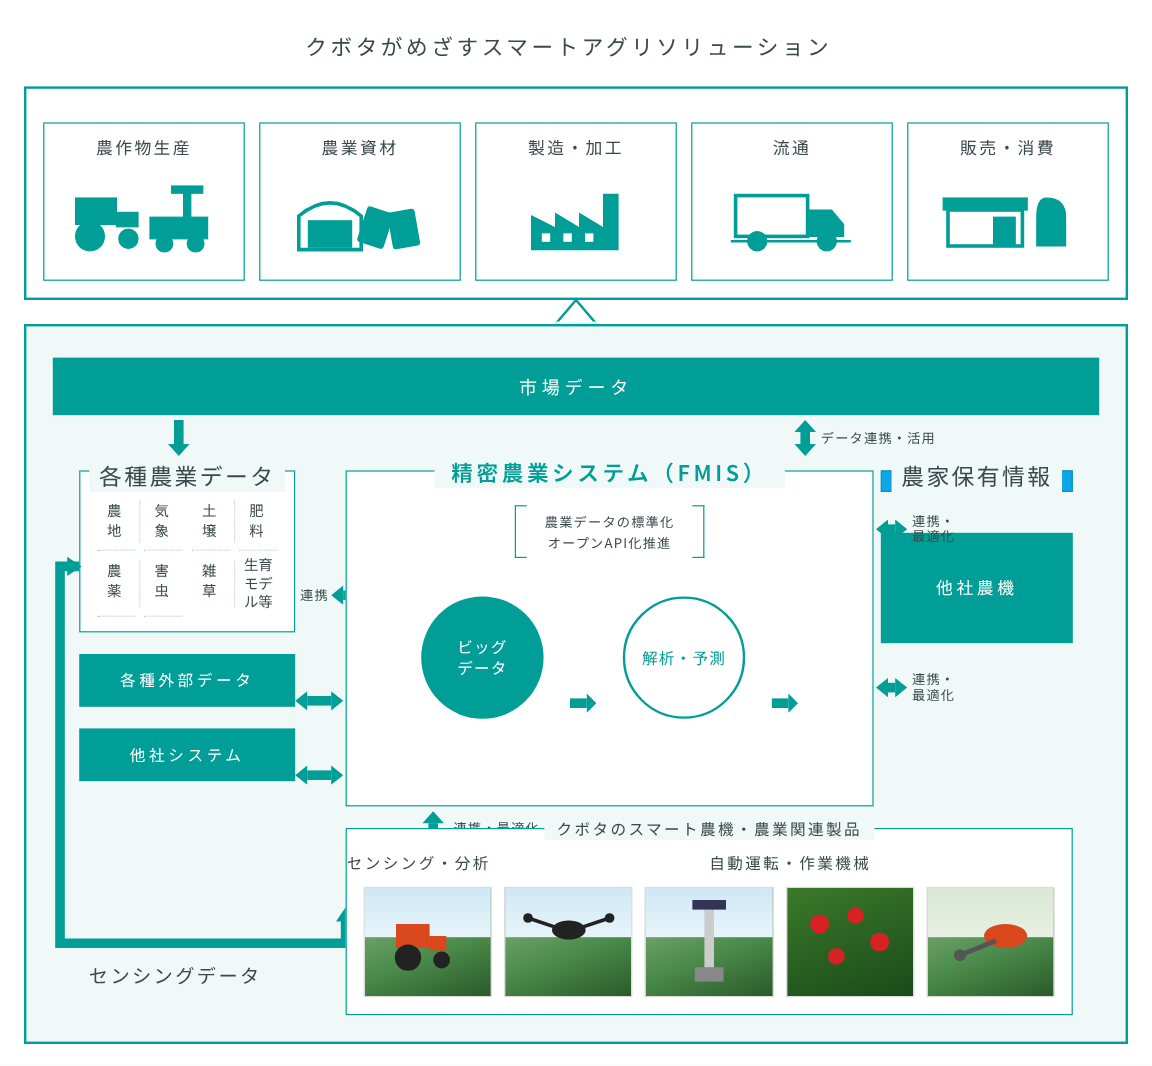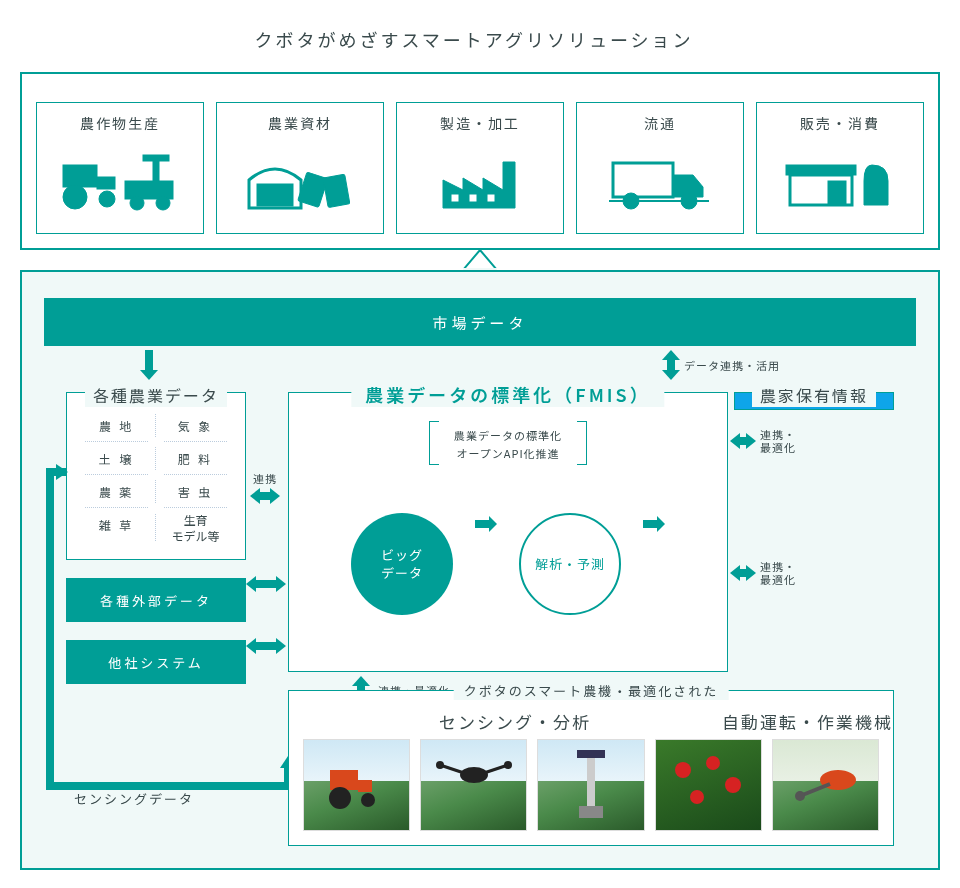--- a/index.html
+++ b/index.html
@@ -34,66 +34,66 @@
   .market-bar{position:absolute;left:22px;right:22px;top:26px;height:48px;background:var(--teal);color:#fff;display:flex;align-items:center;justify-content:center;font-size:15px;letter-spacing:4px}
 
   
   .arr{position:absolute;display:flex;align-items:center;gap:4px;color:var(--teal);font-size:11px;letter-spacing:1px}
   .arr svg{fill:var(--teal)}
   .arr-label{color:var(--text);font-size:11px}
 
   
   .left-col{position:absolute;left:44px;top:120px;width:180px}
   .ad-box{border:1px solid var(--teal);background:#fff;padding:10px 0; position:relative}
-  .ad-title{position:absolute;top:-10px;left:50%;transform:translateX(-50%);background:var(--teal-pale);padding:0 8px;font-size:16px;color:var(--text);letter-spacing:2px;white-space:nowrap}
-  .ad-grid{display:grid;grid-template-columns:1fr 1fr;padding:6px 10px 2px;gap:0}
+  .ad-title{position:absolute;top:-10px;left:50%;transform:translateX(-50%);background:var(--teal-pale);padding:0 8px;font-size:19px;color:var(--text);letter-spacing:2px;white-space:nowrap}
+  .ad-grid{display:grid;grid-template-columns:1fr 1fr 1fr 1fr;padding:6px 10px 2px;gap:0}
   .ad-cell{font-size:12px;color:var(--text);text-align:center;padding:8px 4px;letter-spacing:3px;position:relative}
   .ad-cell:nth-child(odd)::after{content:"";position:absolute;right:0;top:15%;bottom:15%;border-right:1px dotted #bcd}
   .ad-cell:not(:nth-last-child(-n+2))::before{content:"";position:absolute;left:10%;right:10%;bottom:0;border-bottom:1px dotted #bcd}
 
   .pill{margin-top:18px;height:44px;background:var(--teal);color:#fff;display:flex;align-items:center;justify-content:center;font-size:13px;letter-spacing:3px}
 
   
   .fmis{position:absolute;left:266px;top:120px;width:440px;height:280px;border:1px solid var(--teal);background:#fff}
   .fmis-title{position:absolute;top:-12px;left:50%;transform:translateX(-50%);background:var(--teal-pale);padding:0 14px;color:var(--teal);font-size:18px;letter-spacing:3px;font-weight:600;white-space:nowrap}
   .fmis-note{position:absolute;top:34px;left:50%;transform:translateX(-50%);font-size:11px;color:var(--text);text-align:center;letter-spacing:1px;line-height:1.6}
   .bracket-l,.bracket-r{position:absolute;top:28px;width:10px;height:44px;border:1px solid var(--teal)}
   .bracket-l{left:140px;border-right:none}
   .bracket-r{right:140px;border-left:none}
-  .circle-row{position:absolute;left:0;right:0;top:120px;display:flex;align-items:flex-start;justify-content:center;gap:22px}
+  .circle-row{position:absolute;left:0;right:0;top:104px;display:flex;align-items:flex-end;justify-content:center;gap:22px}
   .circle{width:102px;height:102px;border-radius:50%;display:flex;align-items:center;justify-content:center;text-align:center;font-size:13px;line-height:1.4;letter-spacing:1px}
   .circle.fill{background:var(--teal);color:#fff}
   .circle.out{border:2px solid var(--teal);color:var(--teal);background:#fff}
   .c-arr svg{fill:var(--teal)}
 
   
   .right-col{position:absolute;right:44px;top:120px;width:160px}
   .fi-box{border:1px solid var(--teal);background:#0ea5e9;padding:8px 5px;position:relative}
   .fi-grid{display:grid;grid-template-columns:1fr 1fr;padding:4px 8px}
   .fi-cell{font-size:12px;color:var(--text);text-align:center;padding:10px 2px;letter-spacing:3px;position:relative}
   .fi-cell:nth-child(odd)::after{content:"";position:absolute;right:0;top:15%;bottom:15%;border-right:1px dotted #bcd}
   .fi-cell:not(:nth-last-child(-n+2))::before{content:"";position:absolute;left:10%;right:10%;bottom:0;border-bottom:1px dotted #bcd}
 
   .other-mach{margin-top:34px;height:92px;background:var(--teal);color:#fff;display:flex;align-items:center;justify-content:center;font-size:14px;letter-spacing:3px}
 
   
   .kp{position:absolute;left:266px;right:44px;bottom:22px;height:156px;border:1px solid var(--teal);background:#fff}
   .kp-title{position:absolute;top:-10px;left:50%;transform:translateX(-50%);background:var(--teal-pale);padding:0 10px;font-size:13px;color:var(--text);letter-spacing:2px;white-space:nowrap}
   .kp-sub{position:absolute;top:18px;left:0;right:0;display:flex}
-  .kp-sub div{flex:1;text-align:right;font-size:17px;color:var(--text);letter-spacing:2px}
+  .kp-sub div{flex:1;text-align:left;font-size:13px;color:var(--text);letter-spacing:2px}
   .kp-row{position:absolute;left:14px;right:14px;bottom:14px;top:48px;display:flex;gap:10px}
   .kp-img{flex:1;background:linear-gradient(160deg,#8fb88a 0%,#4a8a4a 60%,#2a5a2a 100%);border:1px solid #ddd;position:relative;overflow:hidden}
   .kp-img .sky{position:absolute;left:0;right:0;top:0;height:45%;background:linear-gradient(#cfe8f5,#e8f4fa)}
   .kp-img .obj{position:absolute;left:50%;top:50%;transform:translate(-50%,-50%)}
 
   
   .sa{fill:var(--teal)}
 
   
-  .sens-label{position:absolute;left:52px;bottom:60px;font-size:13px;color:var(--text);letter-spacing:2px}
+  .sens-label{position:absolute;left:52px;bottom:44px;font-size:16px;color:var(--text);letter-spacing:2px}
 
   .poly-line{position:absolute;stroke:var(--teal);stroke-width:8;fill:none}
 </style>
 </head>
 <body>
 
 <div class="page">
 
   <div class="title">クボタがめざすスマートアグリソリューション</div>
 
@@ -213,42 +213,42 @@
         </div>
       </div>
       <div class="pill">
         <span>各種外部データ</span>
       </div>
       <div class="pill">
         <span>他社システム</span>
       </div>
     </div>
 
-    <div class="arr" style="left:228px;top:198px;flex-direction:column;gap:2px">
+    <div class="arr" style="left:228px;top:216px;flex-direction:row;gap:2px">
       <span class="arr-label">連携</span>
       <svg width="30" height="16">
           <polygon points="0,8 10,0 10,16" class="sa"></polygon>
           <rect x="10" y="4" width="10" height="8" class="sa"></rect>
           <polygon points="30,8 20,0 20,16" class="sa"></polygon>
         </svg>
     </div>
 
     <svg style="position:absolute;left:224px;top:304px" width="40" height="16">
         <polygon points="0,8 10,0 10,16" class="sa"></polygon>
         <rect x="10" y="4" width="20" height="8" class="sa"></rect>
         <polygon points="40,8 30,0 30,16" class="sa"></polygon>
       </svg>
     <svg style="position:absolute;left:224px;top:366px" width="40" height="16">
         <polygon points="0,8 10,0 10,16" class="sa"></polygon>
         <rect x="10" y="4" width="20" height="8" class="sa"></rect>
         <polygon points="40,8 30,0 30,16" class="sa"></polygon>
       </svg>
 
     <div class="fmis">
-      <div class="fmis-title">農業データの標準化（FMIS）</div>
+      <div class="fmis-title">精密農業システム（FMIS）</div>
       <div class="bracket-l"></div>
       <div class="bracket-r"></div>
       <div class="fmis-note">
         <span>農業データの標準化</span><br>
         <span>オープンAPI化推進</span>
       </div>
       <div class="circle-row">
         <div class="circle fill" style="white-space:pre-line">ビッグ
 データ</div>
         <div class="c-arr"><svg width="22" height="16">
@@ -269,20 +269,23 @@
           <rect x="5" y="10" width="8" height="8" class="sa"></rect>
           <polygon points="0,18 18,18 9,28" class="sa"></polygon>
         </svg>
       <span class="arr-label">連携・最適化</span>
     </div>
 
     <div class="right-col">
       <div class="fi-box">
         <div class="ad-title">農家保有情報</div>
       </div>
+      <div class="other-mach">
+        <span>他社農機</span>
+      </div>
     </div>
 
     <div class="arr" style="left:708px;top:156px;flex-direction:row;gap:4px;align-items:center">
       <svg width="26" height="16">
           <polygon points="0,8 10,0 10,16" class="sa"></polygon>
           <rect x="10" y="4" width="6" height="8" class="sa"></rect>
           <polygon points="26,8 16,0 16,16" class="sa"></polygon>
         </svg>
       <span class="arr-label" style="white-space:pre-line;line-height:1.2">連携・
 最適化</span>
@@ -298,21 +301,21 @@
     </div>
 
     <svg style="position:absolute;left:20px;top:200px;width:250px;height:330px;overflow:visible">
       <polyline points="24,0 8,0 8,314 246,314 246,290" class="poly-line"></polyline>
       <polygon points="14,-4 14,12 26,4" fill="var(--teal)" transform="translate(0,-4)"></polygon>
       <polygon points="238,296 254,296 246,284" fill="var(--teal)"></polygon>
     </svg>
     <div class="sens-label">センシングデータ</div>
 
     <div class="kp">
-      <div class="kp-title">クボタのスマート農機・最適化された</div>
+      <div class="kp-title">クボタのスマート農機・農業関連製品</div>
       <div class="kp-sub">
         <div>センシング・分析</div>
         <div>自動運転・作業機械</div>
       </div>
       <div class="kp-row">
         <div class="kp-img">
             <div class="sky"></div>
           <svg class="obj" width="70" height="50" viewBox="0 0 70 50">
               <g fill="#d9481c">
                 <rect x="8" y="10" width="28" height="20"></rect>

